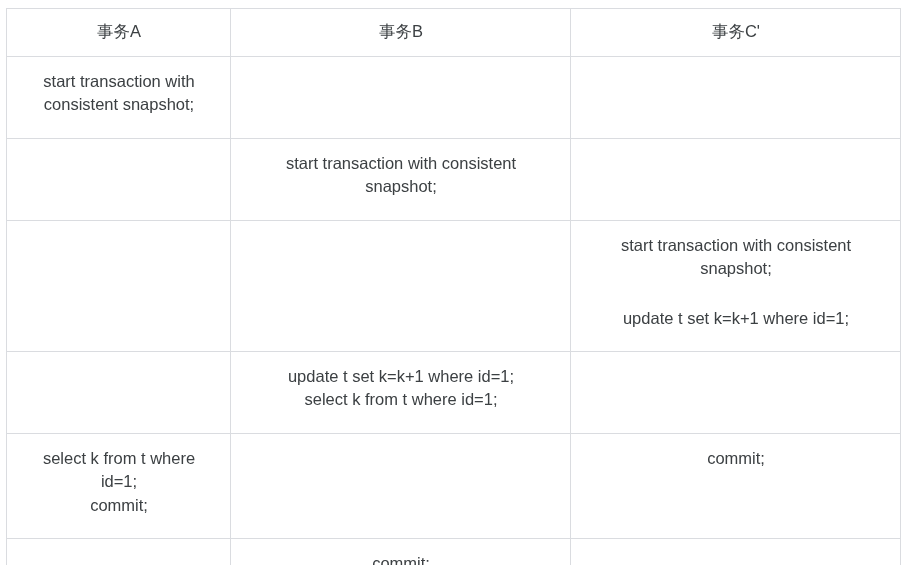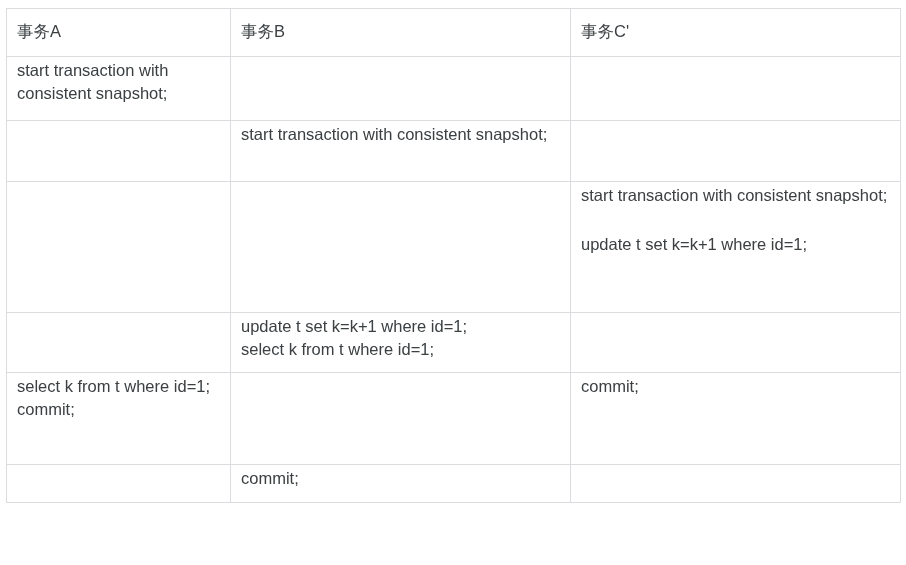--- a/index.html
+++ b/index.html
@@ -24,34 +24,34 @@
     background: #ffffff;
   }
   #txn-table col.col-a { width: 224px; }
   #txn-table col.col-b { width: 340px; }
   #txn-table col.col-c { width: 330px; }
 
   #txn-table th,
   #txn-table td {
     border: 1px solid #dadce0;
     vertical-align: top;
-    text-align: left;
+    text-align: center;
     font-weight: normal;
     font-size: 16.5px;
     line-height: 1.42;
     padding: 2px 9px 10px 10px;
     background: #ffffff;
   }
   #txn-table thead th {
     height: 25px;
     padding-top: 11px;
     padding-bottom: 11px;
   }
   #txn-table td .cell-p {
-    margin: 0;
+    margin: 11px;
   }
   #txn-table td .cell-p + .cell-p {
     margin-top: 26px;
   }
   .r2 td { height: 51px; }
   .r3 td { height: 48px; }
   .r4 td { height: 118px; }
   .r5 td { height: 45px; }
   .r6 td { height: 79px; }
   .r7 td { height: 25px; }

